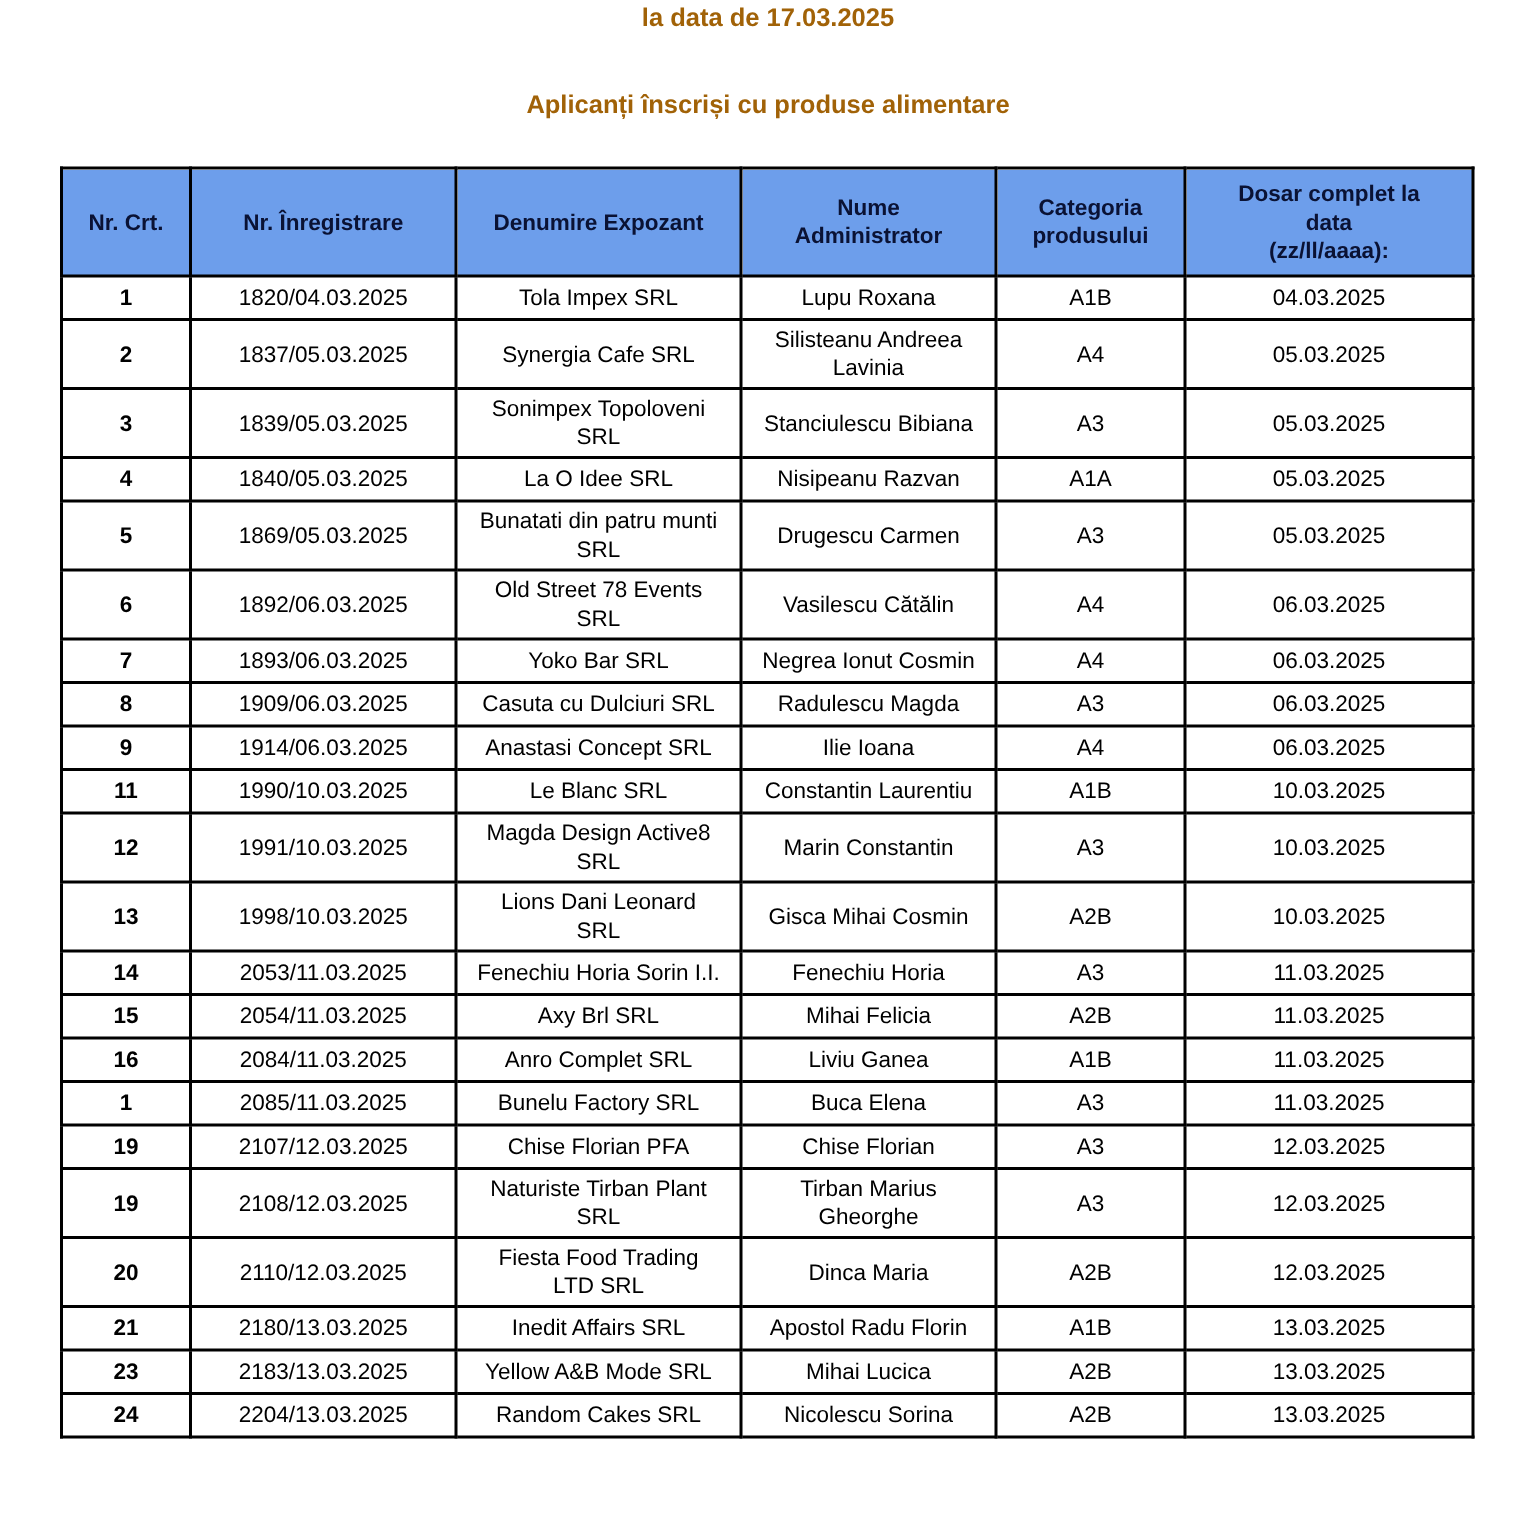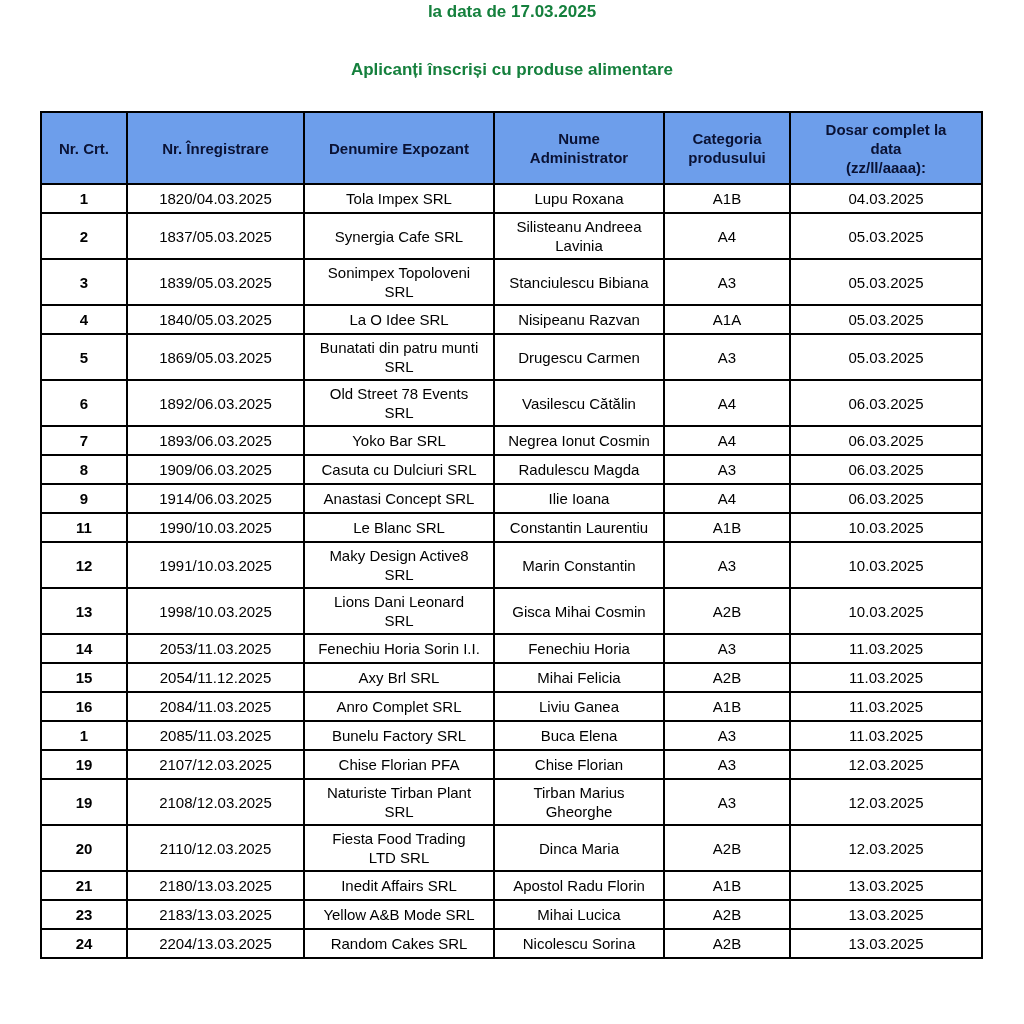--- a/index.html
+++ b/index.html
@@ -14,21 +14,21 @@
     font-family: "Liberation Sans", sans-serif;
     color: #000000;
   }
   .doc-title {
     position: absolute;
     left: 0;
     width: 1024px;
     text-align: center;
     font-weight: bold;
     font-size: 17px;
-    color: #15803d;
+    color: #a16207;
   }
   #title-line { top: 2px; }
   #section-title { top: 60px; }
 
   table.reg-table {
     position: absolute;
     top: 111px;
     left: 40px;
     width: 941px;
     border-collapse: collapse;
@@ -168,21 +168,21 @@
         <td class="c-nrcrt">11</td>
         <td class="c-nrinregistrare">1990/10.03.2025</td>
         <td class="c-denumireexpozant">Le Blanc SRL</td>
         <td class="c-numeadministrator">Constantin Laurentiu</td>
         <td class="c-categoriaprodusului">A1B</td>
         <td class="c-dosardata">10.03.2025</td>
       </tr>
       <tr class="double">
         <td class="c-nrcrt">12</td>
         <td class="c-nrinregistrare">1991/10.03.2025</td>
-        <td class="c-denumireexpozant">Maky Design Active8
+        <td class="c-denumireexpozant">Magda Design Active8
 SRL</td>
         <td class="c-numeadministrator">Marin Constantin</td>
         <td class="c-categoriaprodusului">A3</td>
         <td class="c-dosardata">10.03.2025</td>
       </tr>
       <tr class="double">
         <td class="c-nrcrt">13</td>
         <td class="c-nrinregistrare">1998/10.03.2025</td>
         <td class="c-denumireexpozant">Lions Dani Leonard
 SRL</td>
@@ -193,21 +193,21 @@
       <tr class="single">
         <td class="c-nrcrt">14</td>
         <td class="c-nrinregistrare">2053/11.03.2025</td>
         <td class="c-denumireexpozant">Fenechiu Horia Sorin I.I.</td>
         <td class="c-numeadministrator">Fenechiu Horia</td>
         <td class="c-categoriaprodusului">A3</td>
         <td class="c-dosardata">11.03.2025</td>
       </tr>
       <tr class="single">
         <td class="c-nrcrt">15</td>
-        <td class="c-nrinregistrare">2054/11.12.2025</td>
+        <td class="c-nrinregistrare">2054/11.03.2025</td>
         <td class="c-denumireexpozant">Axy Brl SRL</td>
         <td class="c-numeadministrator">Mihai Felicia</td>
         <td class="c-categoriaprodusului">A2B</td>
         <td class="c-dosardata">11.03.2025</td>
       </tr>
       <tr class="single">
         <td class="c-nrcrt">16</td>
         <td class="c-nrinregistrare">2084/11.03.2025</td>
         <td class="c-denumireexpozant">Anro Complet SRL</td>
         <td class="c-numeadministrator">Liviu Ganea</td>

